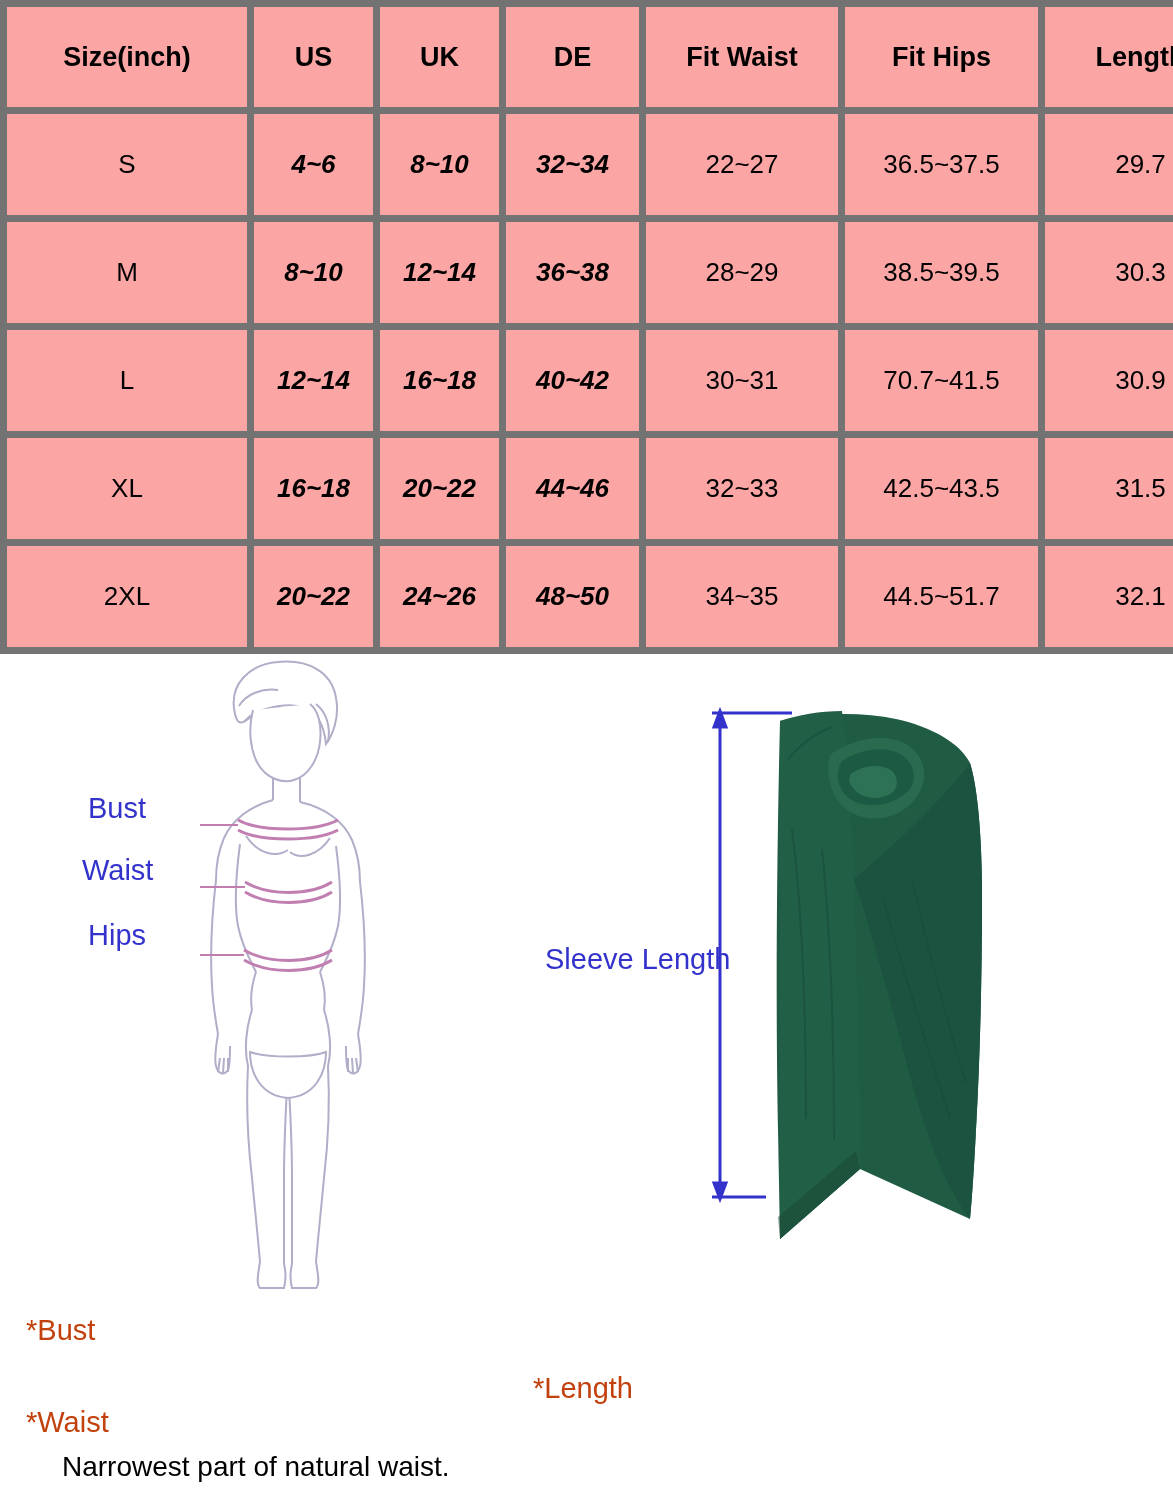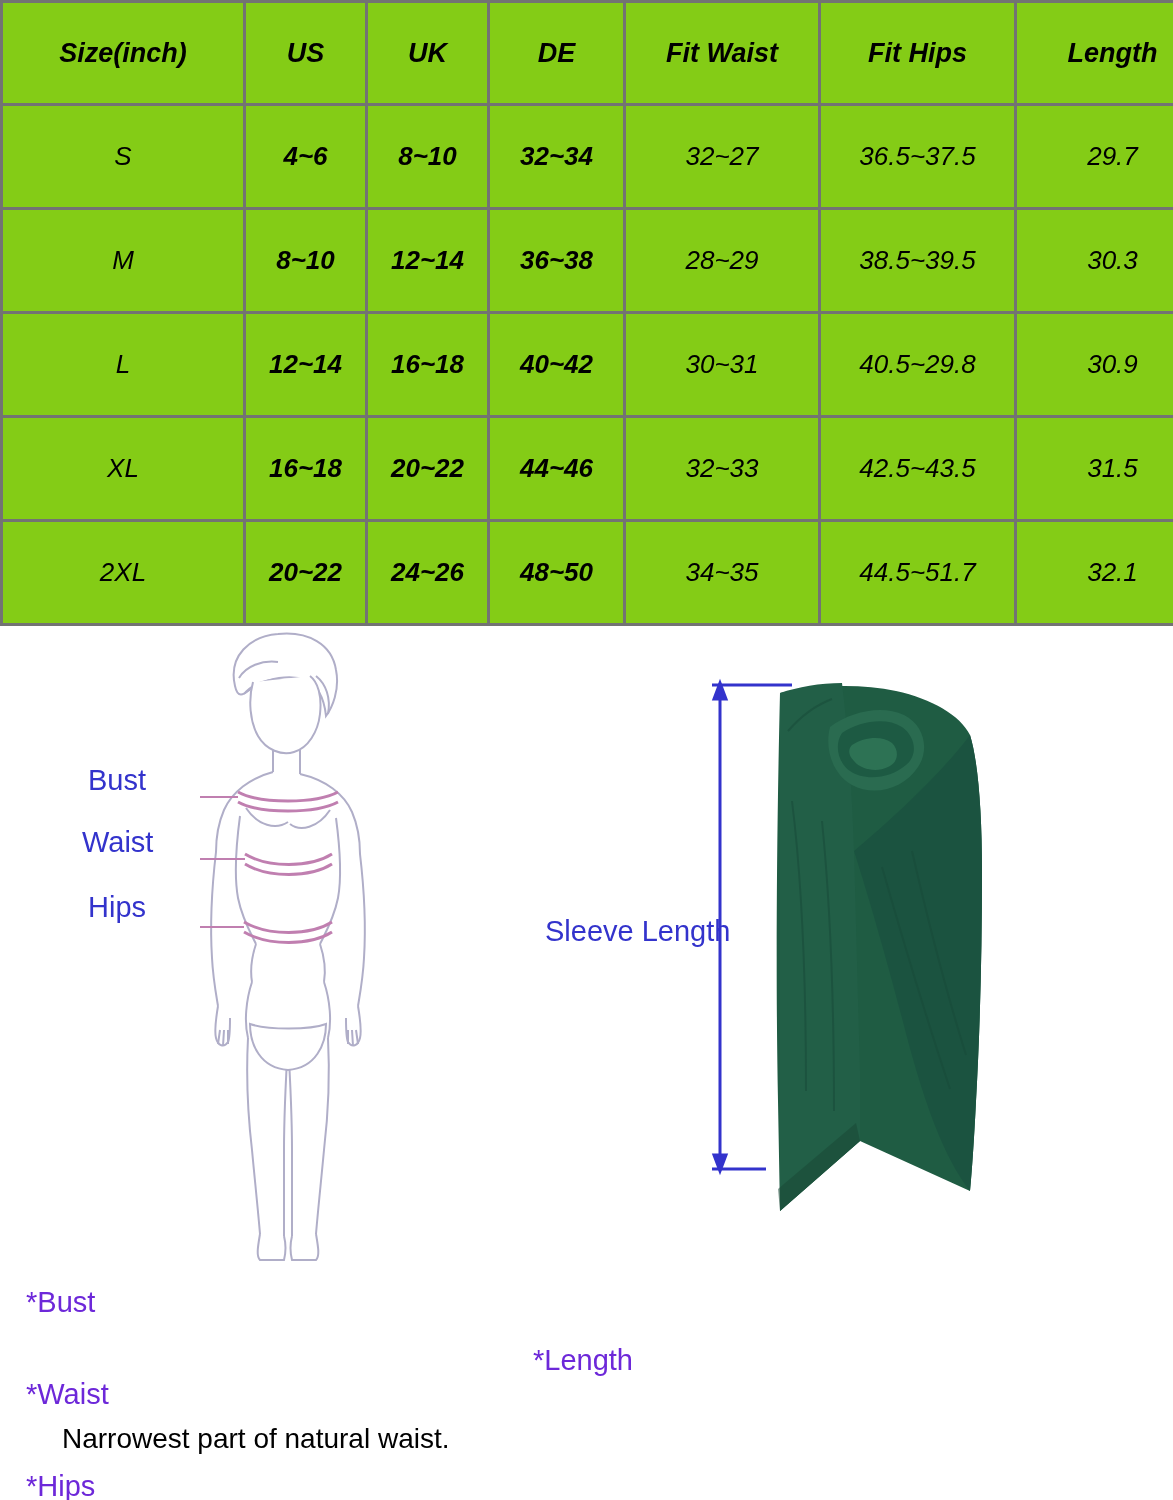--- a/index.html
+++ b/index.html
@@ -16,26 +16,25 @@
   }
 
   
   .size-table {
     width: 1173px;
     border-collapse: collapse;
     table-layout: fixed;
     background: #c9f5f3;
   }
   .size-table td, .size-table th {
-    border: 3px solid #737373;
+    border: 7px solid #737373;
     text-align: center;
     vertical-align: middle;
     color: #000;
-    background: #84cc16;
-    font-style: italic;
+    background: #fca5a5;
   }
   .size-table thead th {
     height: 98px;
     font-size: 27px;
     font-weight: bold;
   }
   .size-table tbody td {
     height: 99px;
     font-size: 26px;
   }
@@ -78,21 +77,21 @@
   .lbl-sleeve{ left: 545px; top: 289px; }
 
   
   .notes {
     position: relative;
     width: 1173px;
     height: 290px;
   }
   .note-head {
     position: absolute;
-    color: #6d28d9;
+    color: #c2410c;
     font-size: 29px;
     white-space: nowrap;
   }
   .note-body {
     position: absolute;
     color: #000;
     font-size: 28px;
     white-space: nowrap;
   }
   .n1h { left: 26px;  top: 0px; }
@@ -117,40 +116,40 @@
       <th class="col-hips">Fit Hips</th>
       <th class="col-length">Length</th>
     </tr>
   </thead>
   <tbody>
     <tr>
       <td class="cell-label">S</td>
       <td class="cell-intl">4~6</td>
       <td class="cell-intl">8~10</td>
       <td class="cell-intl">32~34</td>
-      <td>32~27</td>
+      <td>22~27</td>
       <td>36.5~37.5</td>
       <td>29.7</td>
     </tr>
     <tr>
       <td class="cell-label">M</td>
       <td class="cell-intl">8~10</td>
       <td class="cell-intl">12~14</td>
       <td class="cell-intl">36~38</td>
       <td>28~29</td>
       <td>38.5~39.5</td>
       <td>30.3</td>
     </tr>
     <tr>
       <td class="cell-label">L</td>
       <td class="cell-intl">12~14</td>
       <td class="cell-intl">16~18</td>
       <td class="cell-intl">40~42</td>
       <td>30~31</td>
-      <td>40.5~29.8</td>
+      <td>70.7~41.5</td>
       <td>30.9</td>
     </tr>
     <tr>
       <td class="cell-label">XL</td>
       <td class="cell-intl">16~18</td>
       <td class="cell-intl">20~22</td>
       <td class="cell-intl">44~46</td>
       <td>32~33</td>
       <td>42.5~43.5</td>
       <td>31.5</td>

